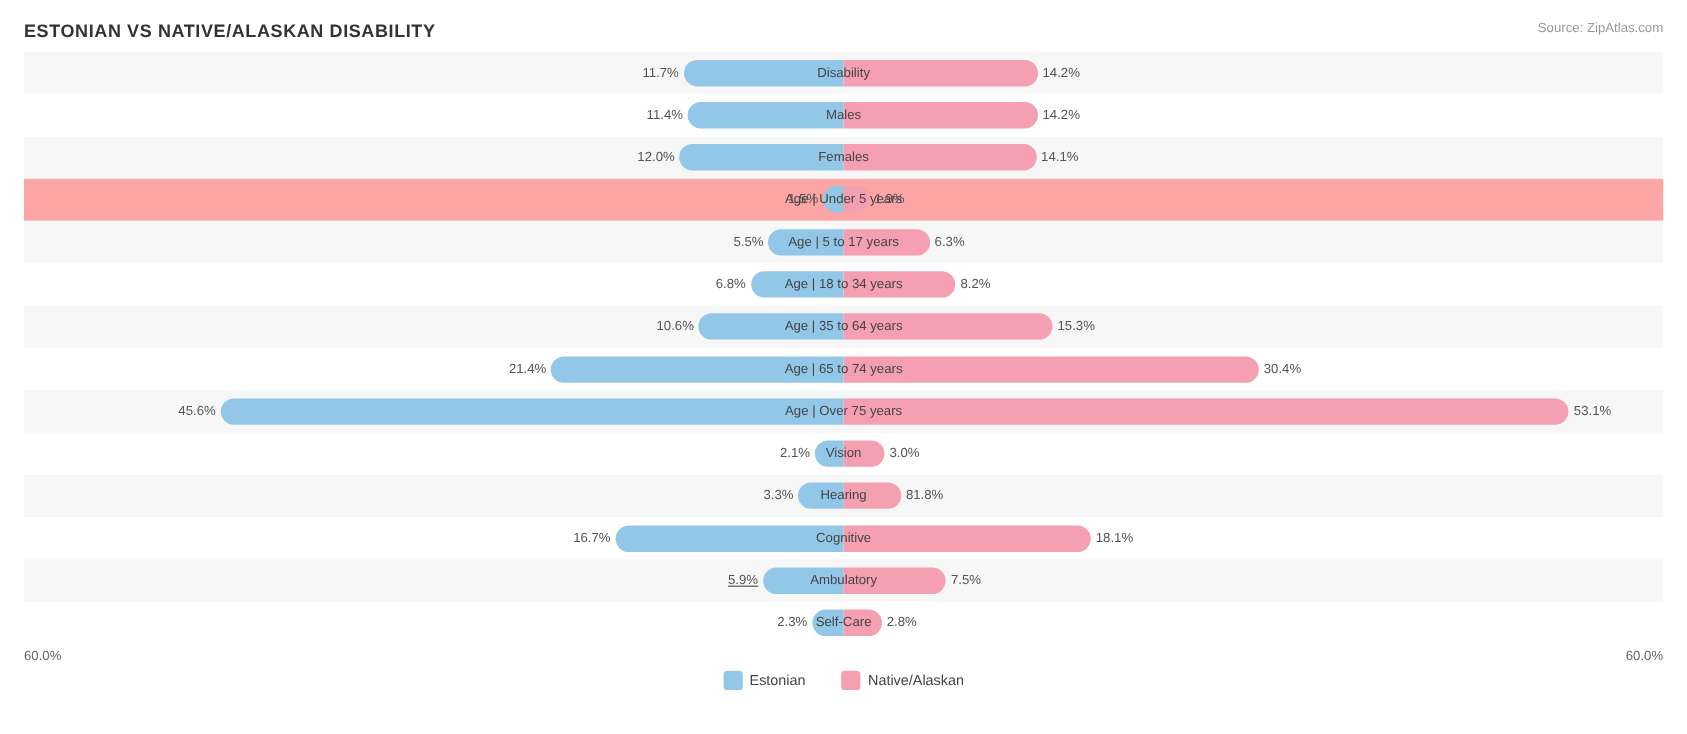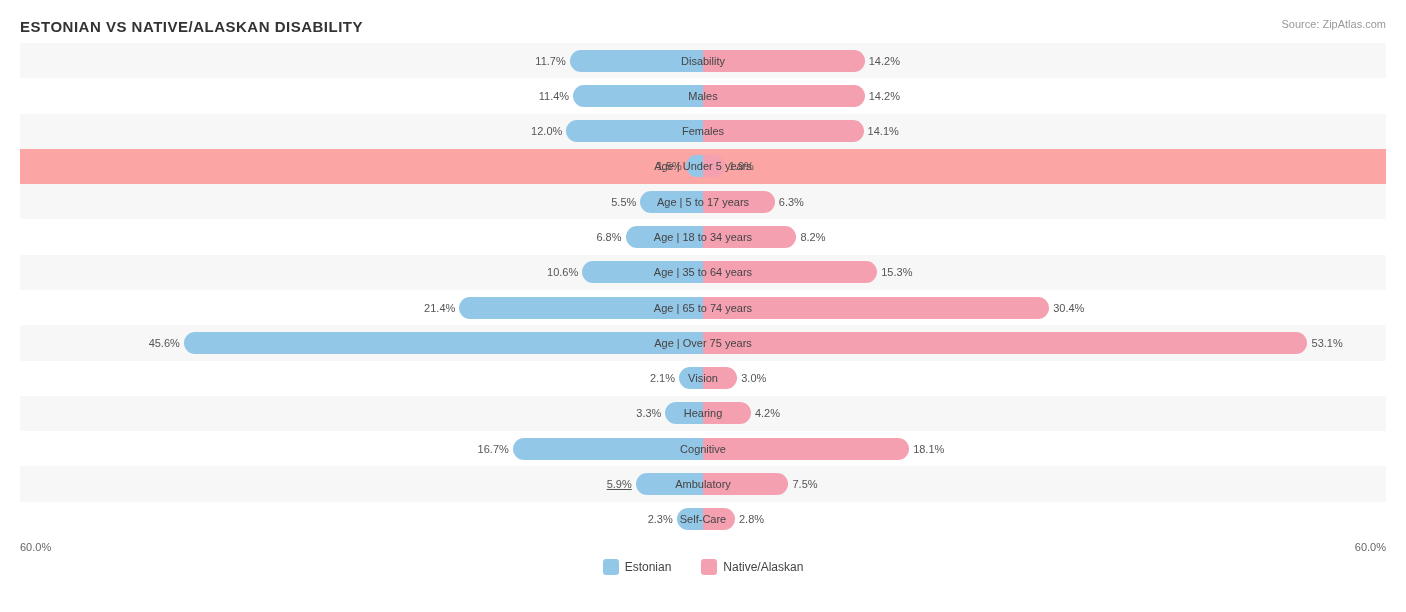--- a/index.html
+++ b/index.html
@@ -182,21 +182,21 @@
         <div class="bar-right" style="width: 2.5%; height: 22px; top: 50%; transform: translateY(-50%); position: absolute; left: 50%; border-radius: 0px 11px 11px 0px; background: rgb(244, 160, 176);"></div>
         <div class="label-center" style="position: absolute; left: 50%; transform: translate(-50%, -50%); top: 50%; font-size: 11px; color: rgb(68, 68, 68); white-space: nowrap; z-index: 10; pointer-events: none;">Vision</div>
         <div style="position: absolute; font-size: 11px; color: rgb(85, 85, 85); top: 50%; transform: translateY(-50%); white-space: nowrap; z-index: 11; right: 52.05%;">2.1%</div>
         <div style="position: absolute; font-size: 11px; color: rgb(85, 85, 85); top: 50%; transform: translateY(-50%); white-space: nowrap; z-index: 11; left: 52.8%;">3.0%</div>
       </div>
       <div class="row" style="height: 7.14286%; position: relative; background: rgb(247, 247, 247);">
         <div class="bar-left" style="width: 2.75%; height: 22px; top: 50%; transform: translateY(-50%); position: absolute; right: 50%; border-radius: 11px 0px 0px 11px; background: rgb(147, 199, 232);"></div>
         <div class="bar-right" style="width: 3.5%; height: 22px; top: 50%; transform: translateY(-50%); position: absolute; left: 50%; border-radius: 0px 11px 11px 0px; background: rgb(244, 160, 176);"></div>
         <div class="label-center" style="position: absolute; left: 50%; transform: translate(-50%, -50%); top: 50%; font-size: 11px; color: rgb(68, 68, 68); white-space: nowrap; z-index: 10; pointer-events: none;">Hearing</div>
         <div style="position: absolute; font-size: 11px; color: rgb(85, 85, 85); top: 50%; transform: translateY(-50%); white-space: nowrap; z-index: 11; right: 53.05%;">3.3%</div>
-        <div style="position: absolute; font-size: 11px; color: rgb(85, 85, 85); top: 50%; transform: translateY(-50%); white-space: nowrap; z-index: 11; left: 53.8%;">4.2%</div>
+        <div style="position: absolute; font-size: 11px; color: rgb(85, 85, 85); top: 50%; transform: translateY(-50%); white-space: nowrap; z-index: 11; left: 53.8%;">81.8%</div>
       </div>
       <div class="row" style="height: 7.14286%; position: relative; background: rgb(255, 255, 255);">
         <div class="bar-left" style="width: 13.9167%; height: 22px; top: 50%; transform: translateY(-50%); position: absolute; right: 50%; border-radius: 11px 0px 0px 11px; background: rgb(147, 199, 232);"></div>
         <div class="bar-right" style="width: 15.0833%; height: 22px; top: 50%; transform: translateY(-50%); position: absolute; left: 50%; border-radius: 0px 11px 11px 0px; background: rgb(244, 160, 176);"></div>
         <div class="label-center" style="position: absolute; left: 50%; transform: translate(-50%, -50%); top: 50%; font-size: 11px; color: rgb(68, 68, 68); white-space: nowrap; z-index: 10; pointer-events: none;">Cognitive</div>
         <div style="position: absolute; font-size: 11px; color: rgb(85, 85, 85); top: 50%; transform: translateY(-50%); white-space: nowrap; z-index: 11; right: 64.2167%;">16.7%</div>
         <div style="position: absolute; font-size: 11px; color: rgb(85, 85, 85); top: 50%; transform: translateY(-50%); white-space: nowrap; z-index: 11; left: 65.3833%;">18.1%</div>
       </div>
       <div class="row" style="height: 7.14286%; position: relative; background: rgb(247, 247, 247);">
         <div class="bar-left" style="width: 4.91667%; height: 22px; top: 50%; transform: translateY(-50%); position: absolute; right: 50%; border-radius: 11px 0px 0px 11px; background: rgb(147, 199, 232);"></div>

